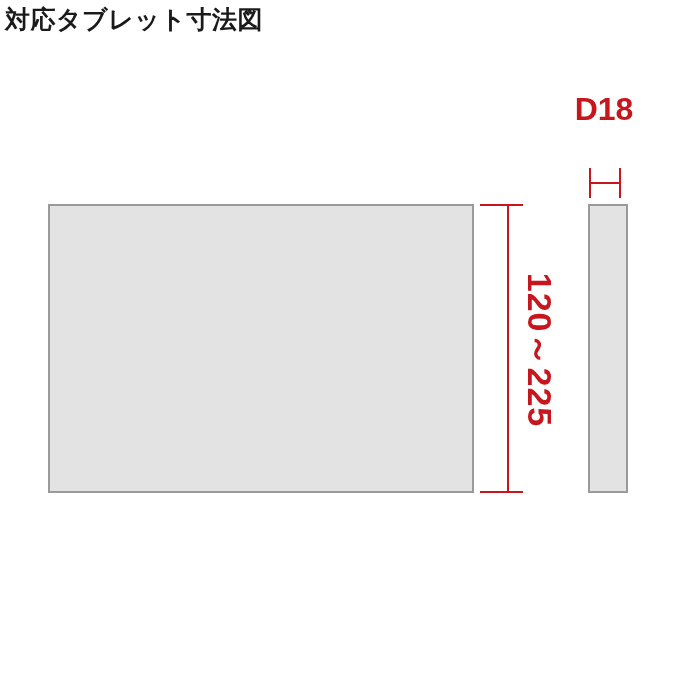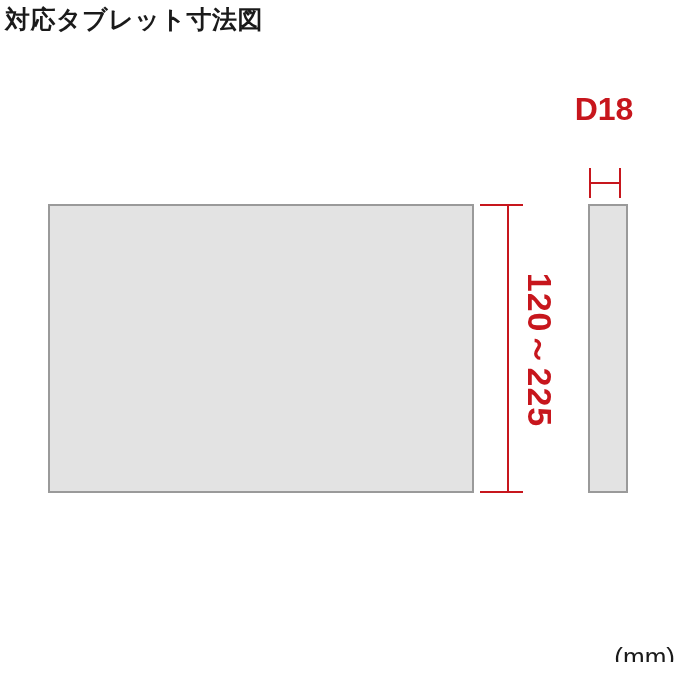--- a/index.html
+++ b/index.html
@@ -101,15 +101,14 @@
   <div class="height-label">120～225</div>
 
   <div class="depth-label">
     <span>D18</span>
   </div>
   <div class="dim d-tick-left"></div>
   <div class="dim d-tick-right"></div>
   <div class="dim d-conn"></div>
   <div class="side-rect"></div>
 
-  <div class="unit">(mm)</div>
 
 </div>
 
 </body></html>

